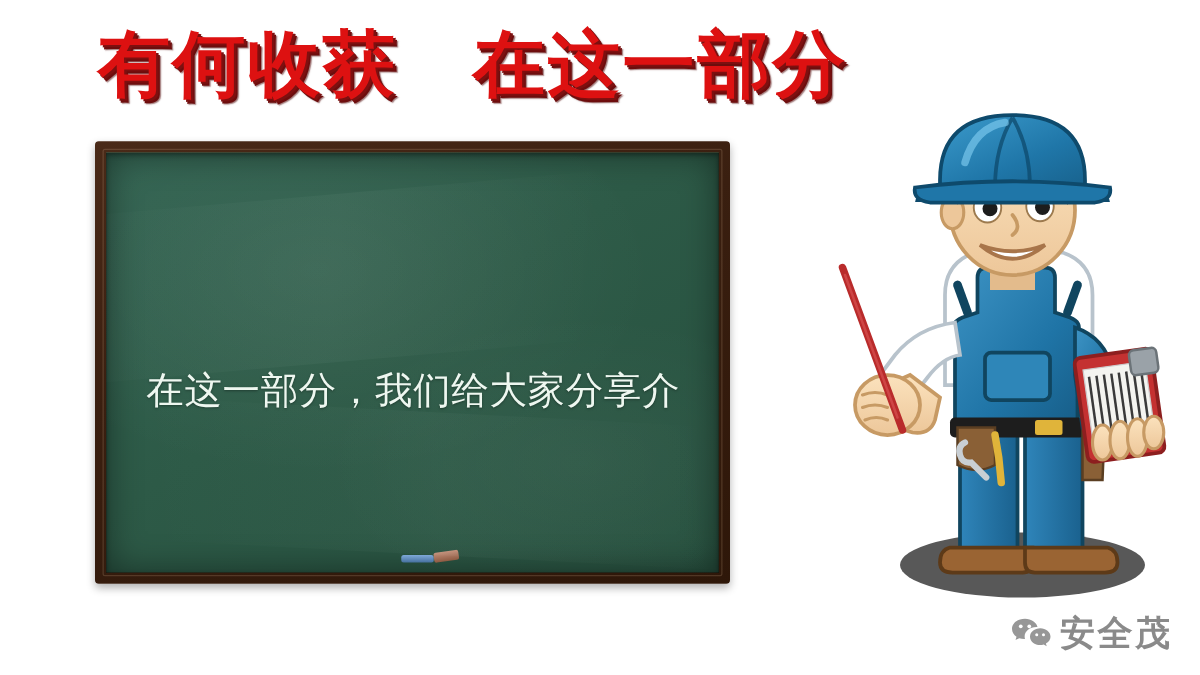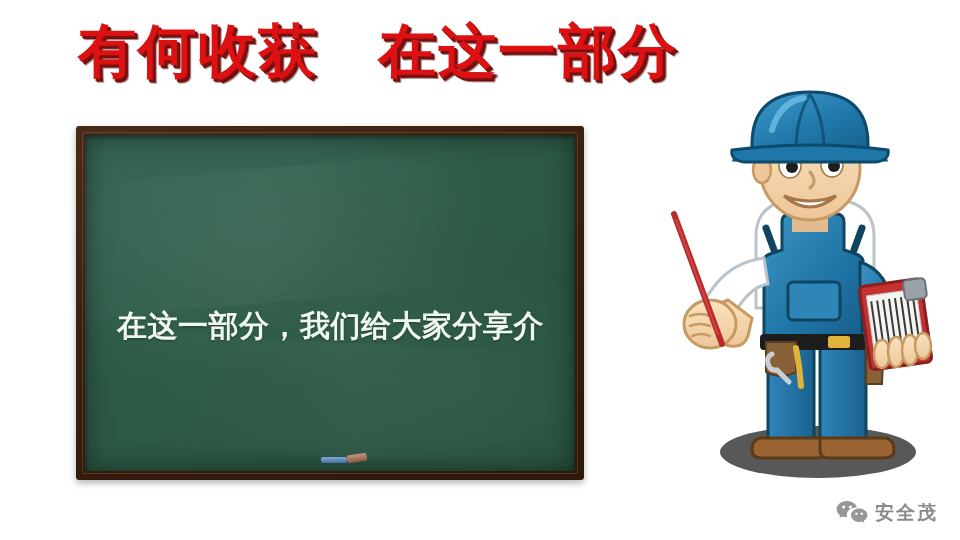--- a/index.html
+++ b/index.html
@@ -30,29 +30,28 @@
     text-shadow:
        2px 2px 0 #7d1010,
        3px 3px 0 #6d0d0d,
        4px 4px 1px rgba(80,10,10,0.55);
   }
 
   
   #blackboard {
     position: absolute;
     left: 76px;
-    top: 126px;
+    top: 113px;
     width: 508px;
     height: 354px;
     background: linear-gradient(160deg, #4a2a18 0%, #3a1f10 40%, #2e1709 100%);
     border-radius: 3px;
     box-shadow: 0 3px 7px rgba(0,0,0,0.30);
     padding: 9px;
     box-sizing: border-box;
-    font-weight: bold;
   }
   #blackboard-inner-bevel {
     position: absolute;
     left: 6px; top: 6px; right: 6px; bottom: 6px;
     border: 1px solid rgba(255,220,180,0.16);
     border-radius: 2px;
     pointer-events: none;
   }
   #board-surface {
     position: relative;
@@ -135,21 +134,21 @@
     position: absolute;
     right: 22px;
     bottom: 14px;
     display: flex;
     align-items: center;
     gap: 7px;
     opacity: 0.72;
   }
   #watermark .wm-icon { display: block; }
   #watermark-text {
-    font-size: 19px;
+    font-size: 28px;
     color: #5e5e5e;
     font-weight: bold;
     letter-spacing: 2px;
   }
 </style>
 </head>
 <body>
 
 <div id="slide">
 

